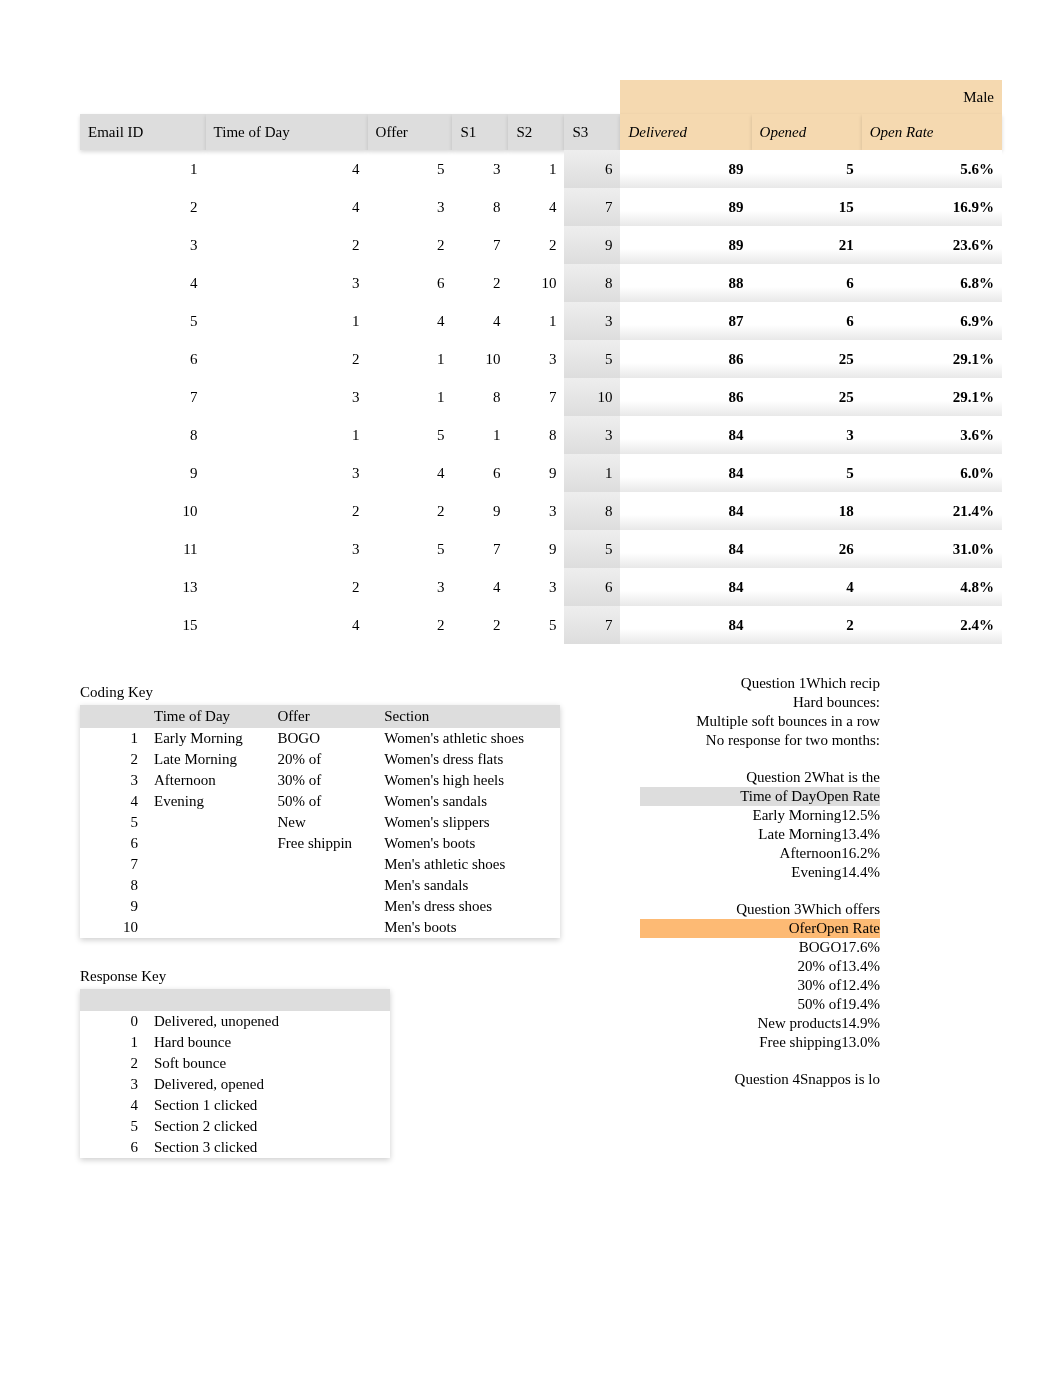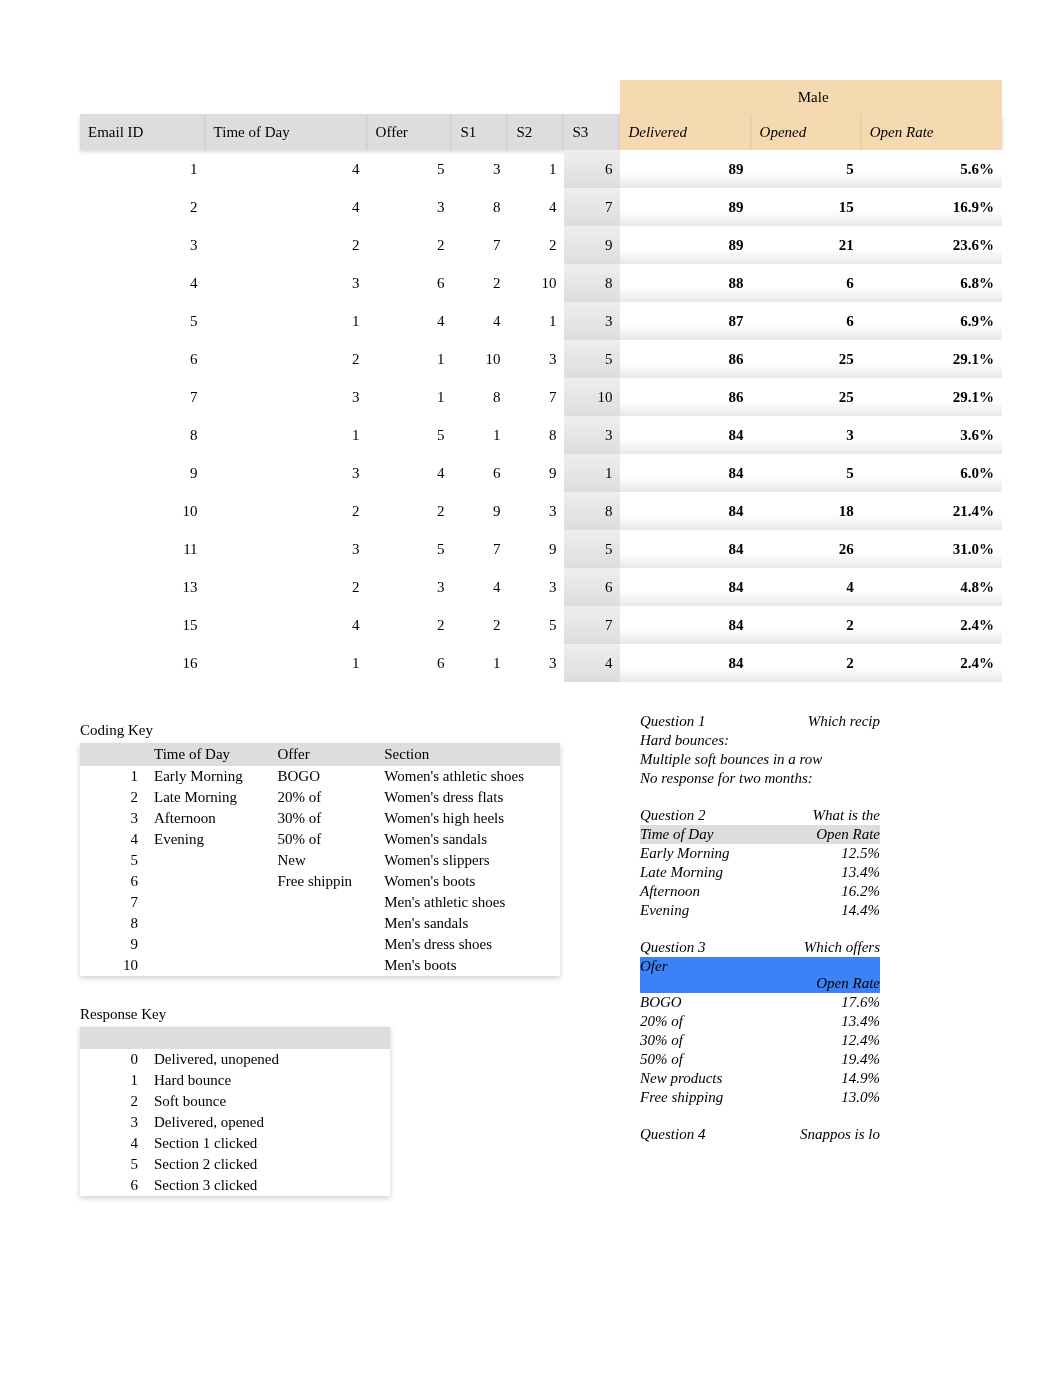--- a/index.html
+++ b/index.html
@@ -16,21 +16,21 @@
     border-collapse: collapse;
     width: 100%;
     margin-bottom: 30px;
   }
   .main-table th, .main-table td {
     padding: 6px 8px;
     text-align: right;
     font-weight: normal;
   }
   .main-table .group-header th {
-    text-align: center;
+    text-align: right;
     background: #f5d9b0;
     height: 22px;
     padding-left: 12px;
   }
   .main-table .col-headers th {
     background: #ddd;
     text-align: left;
     height: 24px;
     box-shadow: 0 2px 4px rgba(0,0,0,0.15);
   }
@@ -99,34 +99,32 @@
   }
   .resp-table td.num {
     text-align: right;
     width: 50px;
   }
   .q-block {
     margin-bottom: 18px;
   }
   .q-row {
     display: flex;
-    justify-content: space-between;
+    justify-content: flex-end;
     padding: 1px 0;
     width: 240px;
-    font-style: italic;
   }
   .q-row .r {
     text-align: right;
   }
   .q-header {
     background: #ddd;
   }
   .q-header-ofer {
-    background: #3b82f6;
-    flex-direction: column;
+    background: #fdba74;
   }
 </style>
 </head>
 <body>
 
 <table class="main-table">
   <thead>
     <tr class="group-header">
       <th colspan="6" style="background:#fff;"></th>
       <th colspan="3">Male</th>
@@ -280,31 +278,20 @@
         <td>15</td>
         <td>4</td>
         <td>2</td>
         <td>2</td>
         <td>5</td>
         <td class="grad-s3">7</td>
         <td class="grad">84</td>
         <td class="grad">2</td>
         <td class="grad">2.4%</td>
       </tr>
-      <tr>
-        <td>16</td>
-        <td>1</td>
-        <td>6</td>
-        <td>1</td>
-        <td>3</td>
-        <td class="grad-s3">4</td>
-        <td class="grad">84</td>
-        <td class="grad">2</td>
-        <td class="grad">2.4%</td>
-      </tr>
     </tbody>
 </table>
 
 <div class="lower">
   <div class="left-col">
     <div class="section-title">Coding Key</div>
     <table class="key-table">
       <thead>
         <tr>
           <th class="num"></th>

